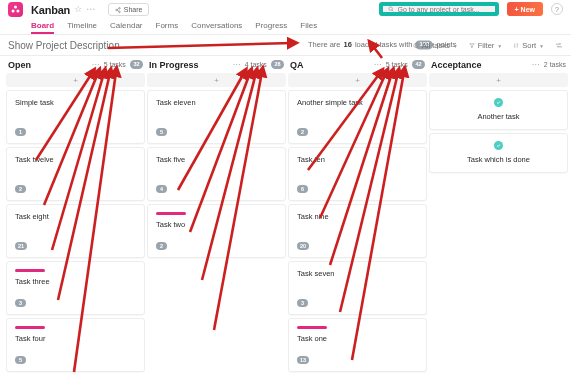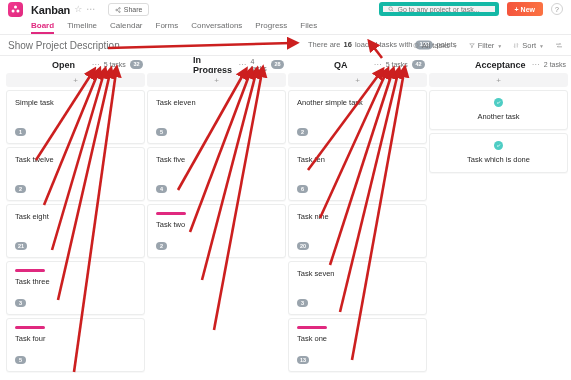--- a/index.html
+++ b/index.html
@@ -105,21 +105,21 @@
   .caret { font-size: 5px; color: #9b9b9b; }
 
   
   .board {
     display: flex; gap: 2px; padding: 0 6px;
     height: calc(380px - 56px); background: #fff;
   }
   .column { width: 139px; display: flex; flex-direction: column; flex: none; }
   .col-head {
     display: flex; align-items: center; height: 17px;
-    padding: 0 2px; gap: 4px; margin-left: 44px;
+    padding: 0 2px; gap: 4px;
   }
   .col-name { font-size: 9px; font-weight: bold; color: #1e1f21; }
   .col-meta {
     margin-left: auto; display: flex; align-items: center; gap: 4px;
   }
   .col-dots { color: #a8a8a8; font-size: 8px; line-height: 1; }
   .col-count { font-size: 7px; color: #6d6e6f; }
   .col-pts {
     background: #9aa4ad; color: #fff; border-radius: 6px;
     font-size: 5.5px; font-weight: bold; padding: 1px 3.5px; line-height: 1.2;

